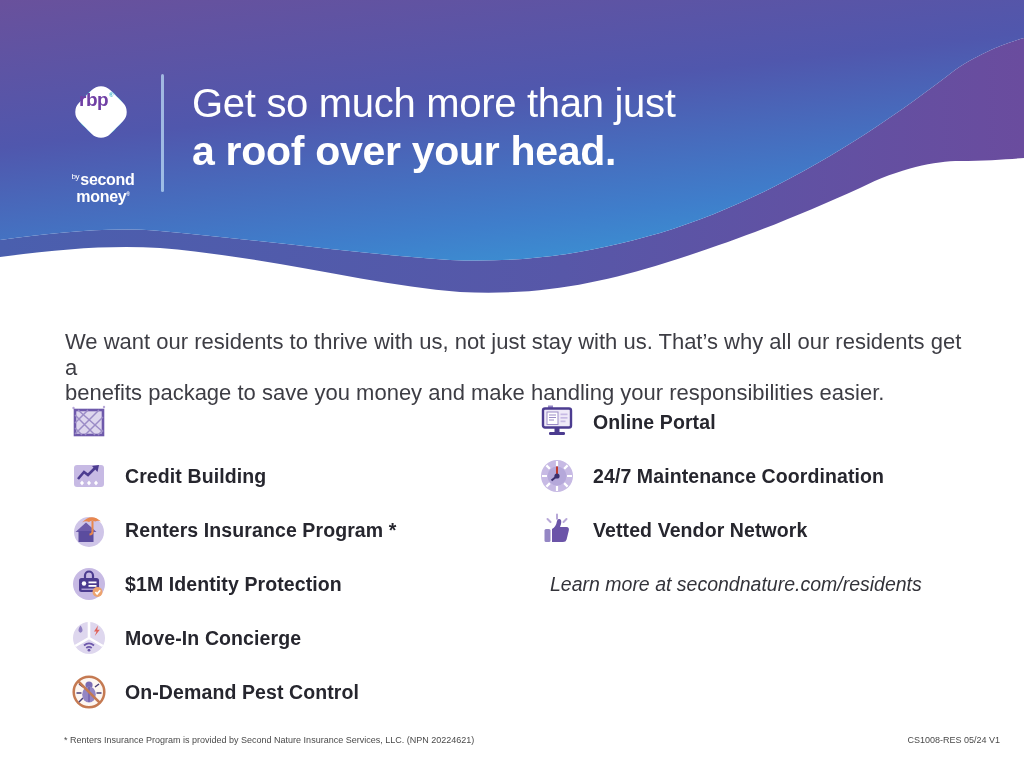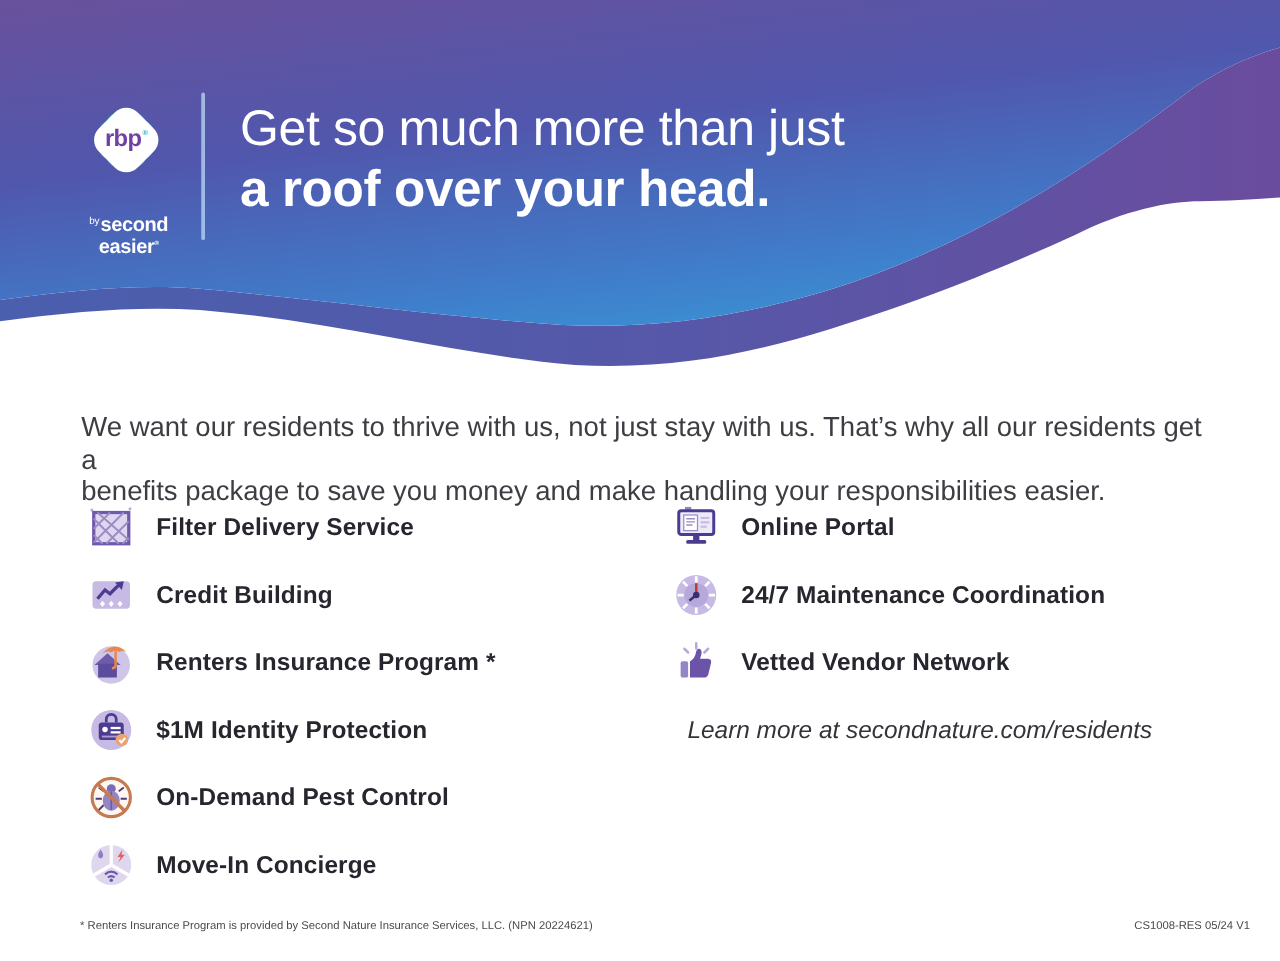--- a/index.html
+++ b/index.html
@@ -15,22 +15,22 @@
   .hero{position:absolute;left:0;top:0;width:1024px;height:302px;}
   .hero svg{display:block;width:1024px;height:302px;}
 
   
   .logo{position:absolute;left:58px;top:70px;width:90px;height:130px;}
   .petal{position:absolute;width:40px;height:40px;border-radius:12px;left:23px;top:22px;}
   .petal.teal{background:#35b3c6;transform:rotate(20deg);}
   .petal.blue{background:#4a8fd8;transform:rotate(70deg);}
   .petal.white{width:44px;height:44px;border-radius:13px;background:#ffffff;left:21px;top:20px;transform:rotate(45deg);}
   .rbp-text{
-    position:absolute;left:21px;top:20px;width:44px;height:44px;
-    display:flex;align-items:center;justify-content:center;
+    position:absolute;left:21px;top:8px;width:44px;height:44px;
+    display:flex;align-items:center;justify-content:flex-start;
     font-size:19px;font-weight:800;color:#7040a5;letter-spacing:-0.5px;
   }
   .rbp-text .reg{font-size:6px;color:#35b3c6;margin:-10px 0 0 1px;font-weight:700;}
   .byline{
     position:absolute;left:-3px;top:80px;width:96px;text-align:center;
     color:#ffffff;font-weight:700;line-height:14px;font-size:16px;letter-spacing:-0.3px;margin-top:20px;
   }
   .byline .by{font-size:8px;font-weight:400;vertical-align:6px;margin-right:1px;}
   .byline .reg2{font-size:5px;vertical-align:6px;}
 
@@ -117,21 +117,21 @@
   <div class="logo">
     <div class="petal teal"></div>
     <div class="petal blue"></div>
     <div class="petal white"></div>
     <div class="rbp-text">
       <span>rbp</span>
         <span class="reg">®</span>
     </div>
     <div class="byline">
       <span class="by">by</span><span>second</span><br>
-      <span>easier</span><span class="reg2">®</span>
+      <span>money</span><span class="reg2">®</span>
     </div>
   </div>
 
   <div class="v-sep"></div>
 
   <div class="headline">
     <div class="l1">Get so much more than just</div>
     <div class="l2">a roof over your head.</div>
   </div>
 
@@ -142,21 +142,20 @@
 
   <div class="col left">
 
     <div class="brow">
       <svg class="bicon" viewBox="0 0 38 38">
         <circle cx="3.5" cy="5" r="1.2" fill="#b8a8d8"></circle>
           <circle cx="34" cy="4" r="1.2" fill="#b8a8d8"></circle>
         <rect x="5" y="7" width="28" height="25" fill="#ded7ee" stroke="#6e59ab" stroke-width="2.6"></rect>
         <path d="M5,20 L18,7 M5,31 L29,7 M15,32 L33,14 M28,32 L33,27 M8,7 L33,29 M5,12 L25,32 M5,25 L12,32" stroke="#9b8cc6" stroke-width="1.5" fill="none"></path>
       </svg>
-      <span class="blabel">Filter Delivery Service</span>
     </div>
 
     <div class="brow">
       <svg class="bicon" viewBox="0 0 38 38">
         <rect x="4" y="8" width="30" height="22" rx="3" fill="#c7bae4"></rect>
         <polyline points="8,22 14,15 18,18 25,11" stroke="#4c3c90" stroke-width="2.6" fill="none"></polyline>
         <polygon points="22,9 29,8 27.5,15" fill="#4c3c90"></polygon>
         <polygon points="12,23.5 14,26 12,28.5 10,26" fill="#ffffff"></polygon>
         <polygon points="19,23.5 21,26 19,28.5 17,26" fill="#ffffff"></polygon>
         <polygon points="26,23.5 28,26 26,28.5 24,26" fill="#ffffff"></polygon>
@@ -185,40 +184,40 @@
         <rect x="18.5" y="20" width="8" height="1.8" fill="#ffffff"></rect>
         <rect x="11.5" y="23.5" width="15" height="1.5" fill="#a99ad2"></rect>
         <circle cx="27.5" cy="27" r="5" fill="#eda36e"></circle>
         <path d="M25.4,27 l1.7,1.9 3.1,-3.6" stroke="#ffffff" stroke-width="1.7" fill="none"></path>
       </svg>
       <span class="blabel">$1M Identity Protection</span>
     </div>
 
     <div class="brow">
       <svg class="bicon" viewBox="0 0 38 38">
+        <circle cx="19" cy="19" r="16" fill="#ded7ee"></circle>
+        <path d="M19,19 L19,3 M19,19 L5.2,27 M19,19 L32.8,27" stroke="#ffffff" stroke-width="2.6"></path>
+        <path d="M10.5,6.5 C13.2,10.2 13.2,12.8 10.5,13.7 C7.8,12.8 7.8,10.2 10.5,6.5 Z" fill="#8f7fc2"></path>
+        <polygon points="28,6.5 24,12.5 26.5,12.5 24.8,17 29.8,10.8 27.2,10.8" fill="#e0635a"></polygon>
+        <path d="M14,26.5 q5,-4.3 10,0 M16.3,29 q2.7,-2.3 5.4,0" stroke="#6e59ab" stroke-width="1.8" fill="none"></path>
+        <circle cx="19" cy="31.2" r="1.4" fill="#6e59ab"></circle>
+      </svg>
+      <span class="blabel">Move-In Concierge</span>
+    </div>
+
+    <div class="brow">
+      <svg class="bicon" viewBox="0 0 38 38">
         <circle cx="19" cy="19" r="15.3" fill="#fdf6f1" stroke="#c57a52" stroke-width="2.5"></circle>
         <path d="M13,14 l-4,-3 M25,14 l4,-3 M11.5,20 h-5 M26.5,20 h5 M13,25 l-4,4 M25,25 l4,4" stroke="#4a3f77" stroke-width="1.5"></path>
         <circle cx="19" cy="12" r="3.6" fill="#7a6cb4"></circle>
         <ellipse cx="19" cy="21.5" rx="6.8" ry="8" fill="#9486c4"></ellipse>
         <path d="M19,14 V29" stroke="#6e5cab" stroke-width="1.3"></path>
         <line x1="8.6" y1="8.6" x2="29.4" y2="29.4" stroke="#c57a52" stroke-width="2.7"></line>
       </svg>
       <span class="blabel">On-Demand Pest Control</span>
-    </div>
-
-    <div class="brow">
-      <svg class="bicon" viewBox="0 0 38 38">
-        <circle cx="19" cy="19" r="16" fill="#ded7ee"></circle>
-        <path d="M19,19 L19,3 M19,19 L5.2,27 M19,19 L32.8,27" stroke="#ffffff" stroke-width="2.6"></path>
-        <path d="M10.5,6.5 C13.2,10.2 13.2,12.8 10.5,13.7 C7.8,12.8 7.8,10.2 10.5,6.5 Z" fill="#8f7fc2"></path>
-        <polygon points="28,6.5 24,12.5 26.5,12.5 24.8,17 29.8,10.8 27.2,10.8" fill="#e0635a"></polygon>
-        <path d="M14,26.5 q5,-4.3 10,0 M16.3,29 q2.7,-2.3 5.4,0" stroke="#6e59ab" stroke-width="1.8" fill="none"></path>
-        <circle cx="19" cy="31.2" r="1.4" fill="#6e59ab"></circle>
-      </svg>
-      <span class="blabel">Move-In Concierge</span>
     </div>
 
   </div>
 
   <div class="col right">
 
     <div class="brow">
       <svg class="bicon" viewBox="0 0 38 38">
         <rect x="10" y="2.5" width="5" height="4" fill="#9486c4"></rect>
         <rect x="5" y="5.5" width="28" height="19" rx="2" fill="#efeaf8" stroke="#4c3c90" stroke-width="2.4"></rect>

